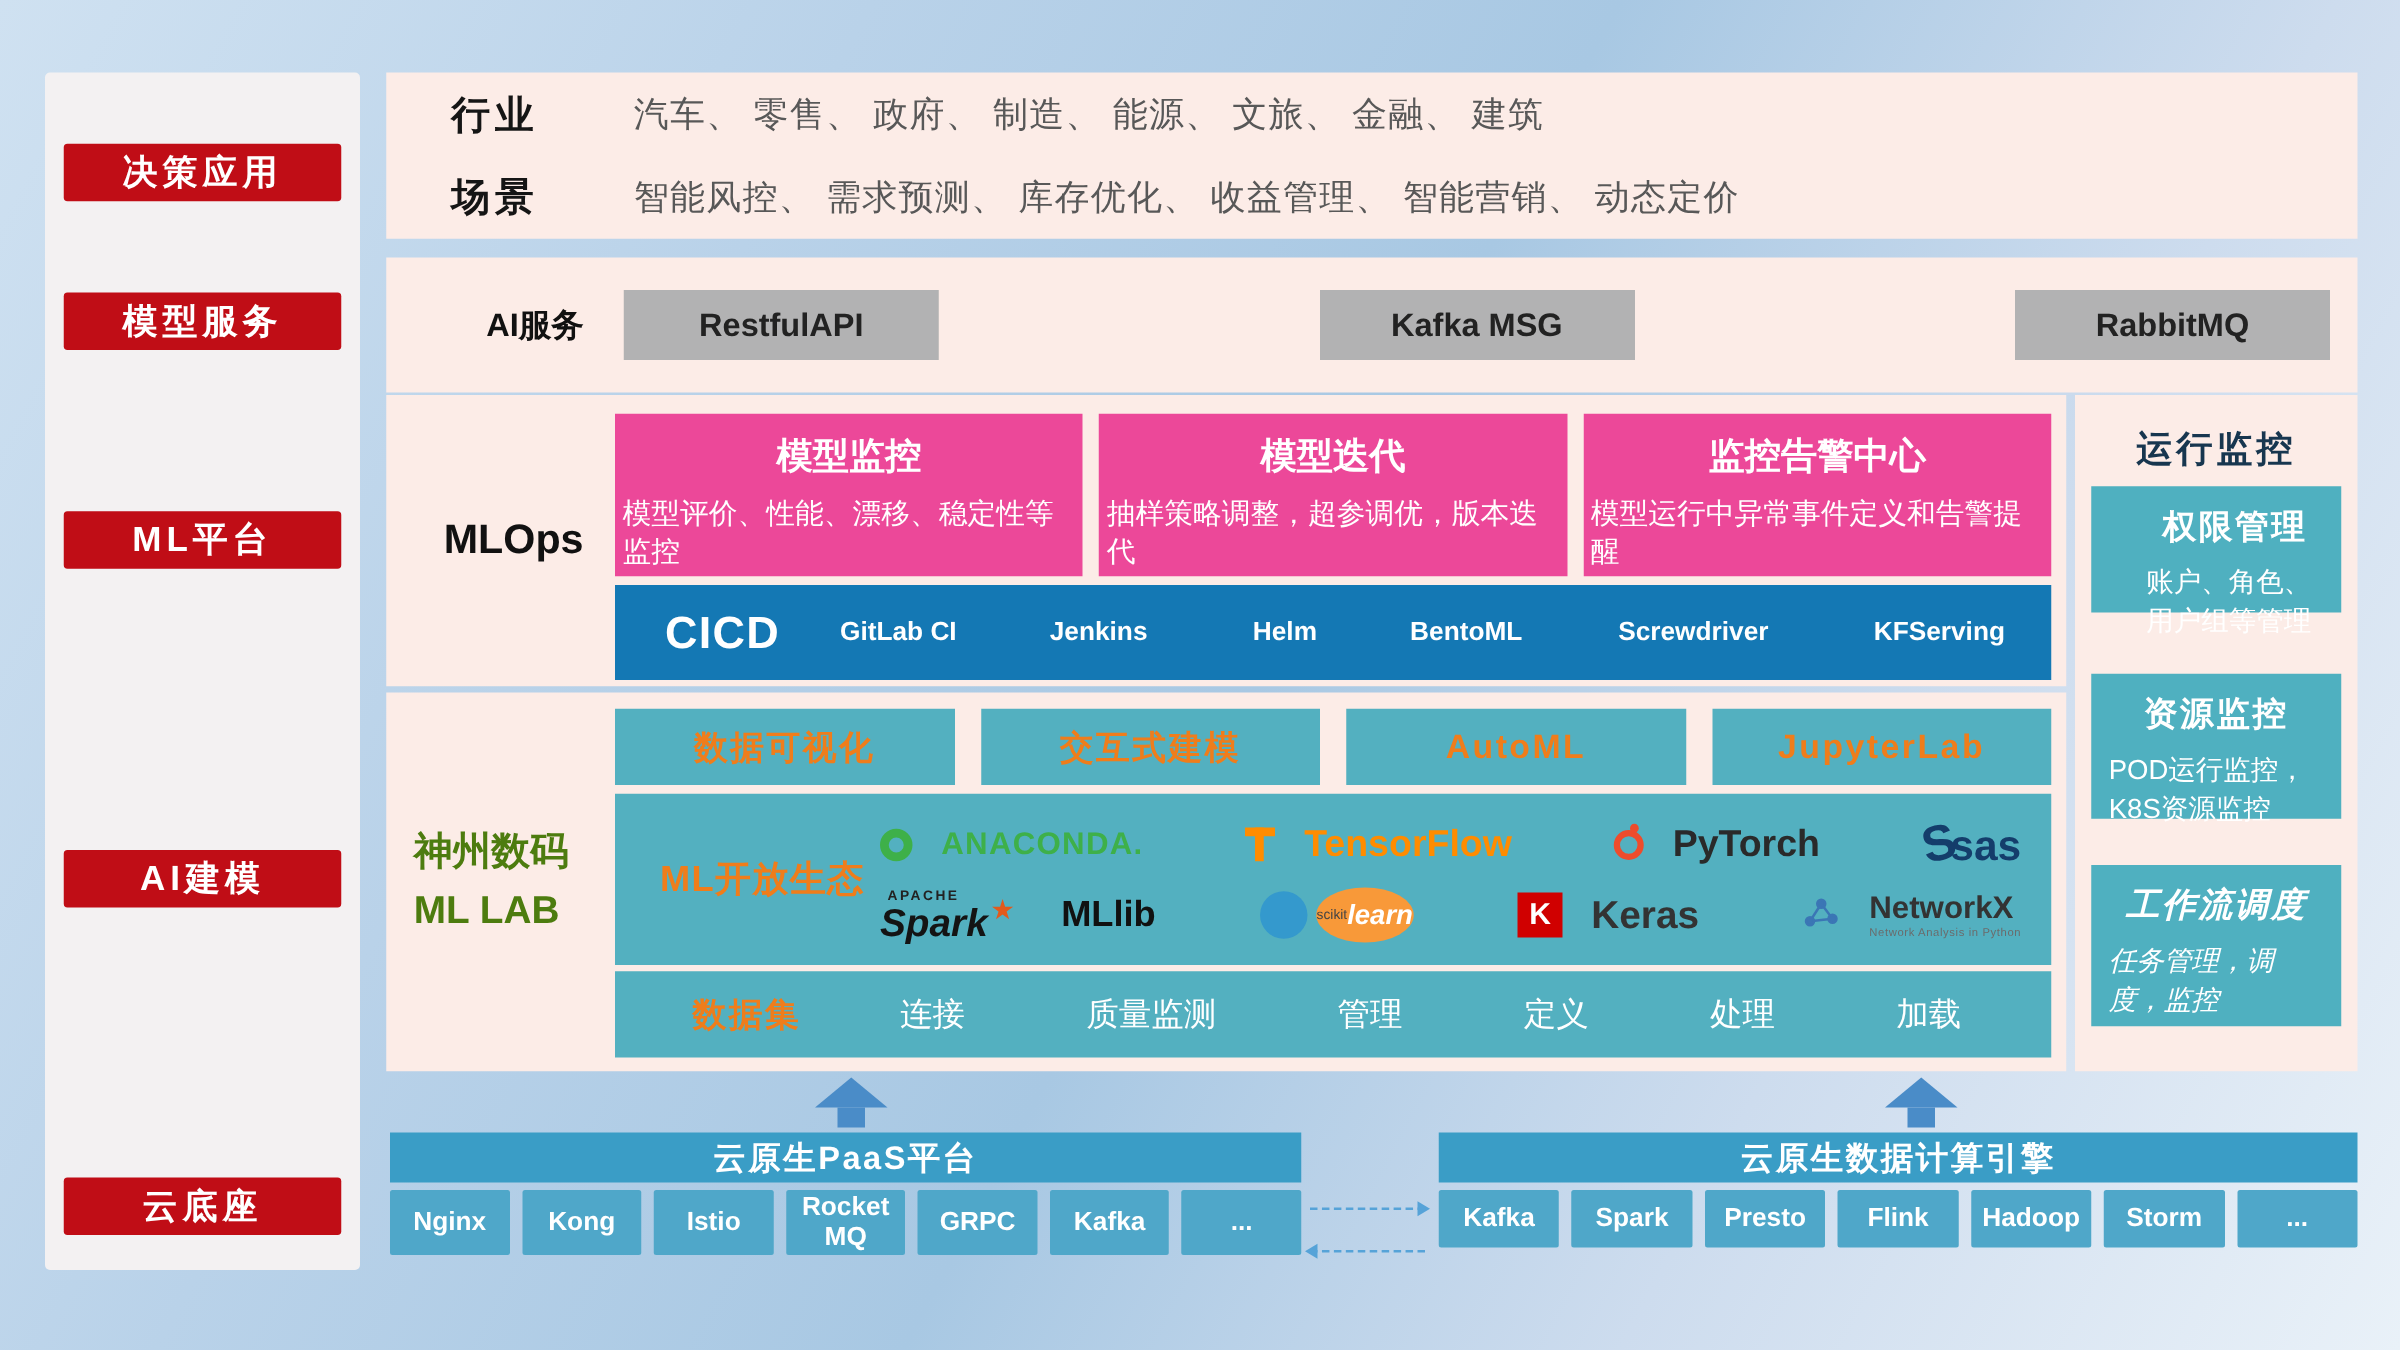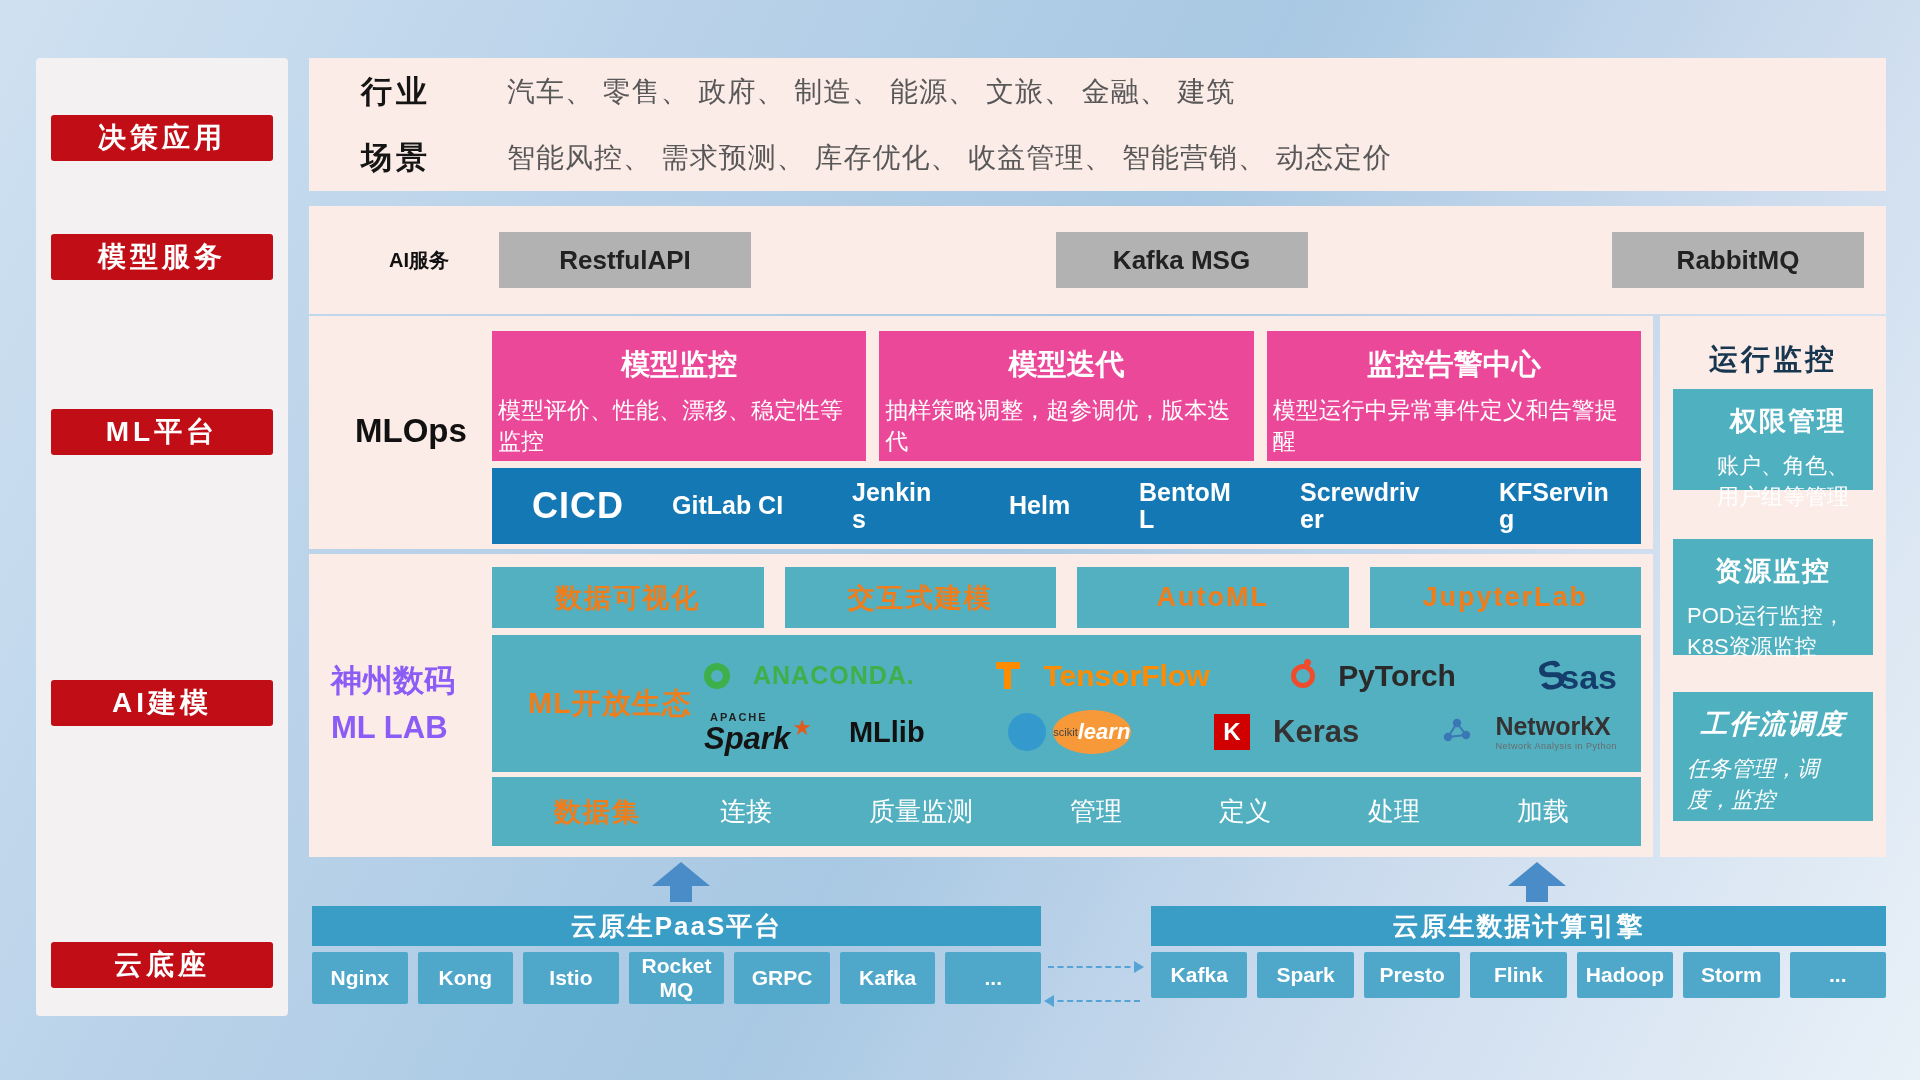--- a/index.html
+++ b/index.html
@@ -10,41 +10,41 @@
   .sidebar{position:absolute;left:36px;top:58px;width:252px;height:958px;background:#f3f1f2;border-radius:4px;}
   .red-btn{position:absolute;left:15px;width:222px;height:46px;background:#c00d16;color:#fff;
     font-size:28px;font-weight:700;letter-spacing:4px;display:flex;align-items:center;justify-content:center;border-radius:3px;}
   
   .band{position:absolute;left:309px;background:#fcece7;}
   #band-industry{top:58px;width:1577px;height:133px;display:flex;flex-direction:column;justify-content:center;gap:24px;padding-left:52px;box-sizing:border-box;}
   .ind-row{display:flex;align-items:center;}
   .ind-label{width:100px;font-size:31px;font-weight:700;color:#151515;letter-spacing:4px;}
   .ind-text{margin-left:46px;font-size:28px;color:#585858;letter-spacing:1px;}
   #band-ai{top:206px;width:1577px;height:108px;display:flex;align-items:center;}
-  .ai-label{margin-left:80px;width:110px;font-size:20px;font-weight:700;color:#111;}
+  .ai-label{margin-left:80px;width:110px;font-size:26px;font-weight:700;color:#111;}
   .gray-buttons{flex:1;display:flex;justify-content:space-between;margin:0 22px 0 0;}
   .gray-btn{width:252px;height:56px;background:#b2b2b3;color:#222;font-size:26px;font-weight:700;display:flex;align-items:center;justify-content:center;}
   
   #band-mlops{top:316px;width:1344px;height:233px;}
   .mlops-label{position:absolute;left:46px;top:96px;font-size:33px;font-weight:700;color:#111;}
   .mlops-cards{position:absolute;left:183px;top:15px;width:1149px;height:130px;display:flex;gap:13px;}
   .mlops-card{flex:1;background:#ec4899;color:#fff;padding:10px 6px 8px;box-sizing:border-box;}
   .mlops-card .ttl{text-align:center;font-size:29px;font-weight:700;margin-top:4px;}
   .mlops-card .dsc{font-size:23px;margin-top:10px;line-height:1.35;}
   .cicd-bar{position:absolute;left:183px;top:152px;width:1149px;height:76px;background:#1478b4;display:flex;align-items:center;color:#fff;box-sizing:border-box;padding:0 30px 0 40px;}
   .cicd-label{font-size:36px;font-weight:700;width:140px;letter-spacing:1px;}
   .cicd-items{flex:1;display:flex;align-items:center;justify-content:space-between;}
-  .cicd-item{font-size:25px;font-weight:600;line-height:1.1;word-break:break-all;}
+  .cicd-item{font-size:21px;font-weight:600;line-height:1.1;word-break:break-all;}
   .cicd-item:nth-child(2){width:88px;}
   .cicd-item:nth-child(4){width:92px;}
   .cicd-item:nth-child(5){width:130px;}
   .cicd-item:nth-child(6){width:112px;}
   
   #band-mllab{top:554px;width:1344px;height:303px;}
-  .mllab-label{position:absolute;left:22px;top:104px;font-size:31px;font-weight:700;color:#8b5cf6;line-height:1.5;}
+  .mllab-label{position:absolute;left:22px;top:104px;font-size:31px;font-weight:700;color:#4d7c0f;line-height:1.5;}
   .mllab-toprow{position:absolute;left:183px;top:13px;width:1149px;height:61px;display:flex;gap:21px;}
   .teal-chip{flex:1;background:#53b0c0;color:#ef7d1b;font-size:27px;font-weight:700;letter-spacing:2px;display:flex;align-items:center;justify-content:center;}
   .eco-box{position:absolute;left:183px;top:81px;width:1149px;height:137px;background:#53b0c0;display:flex;align-items:center;box-sizing:border-box;padding:0 16px 0 36px;}
   .eco-label{width:168px;color:#ef7d1b;font-size:29px;font-weight:700;letter-spacing:1px;}
   .eco-logos{flex:1;display:flex;flex-direction:column;justify-content:center;gap:12px;}
   .eco-row{display:flex;align-items:center;justify-content:space-between;padding:0 8px;}
   .logo{display:flex;align-items:center;gap:23px;}
   .anaconda-icon{width:26px;height:26px;border:7px solid #3eb049;border-radius:50%;box-sizing:border-box;}
   .anaconda-text{color:#3eb049;font-weight:700;font-size:25px;letter-spacing:1px;}
   .tf-icon{position:relative;width:24px;height:27px;display:inline-block;}

